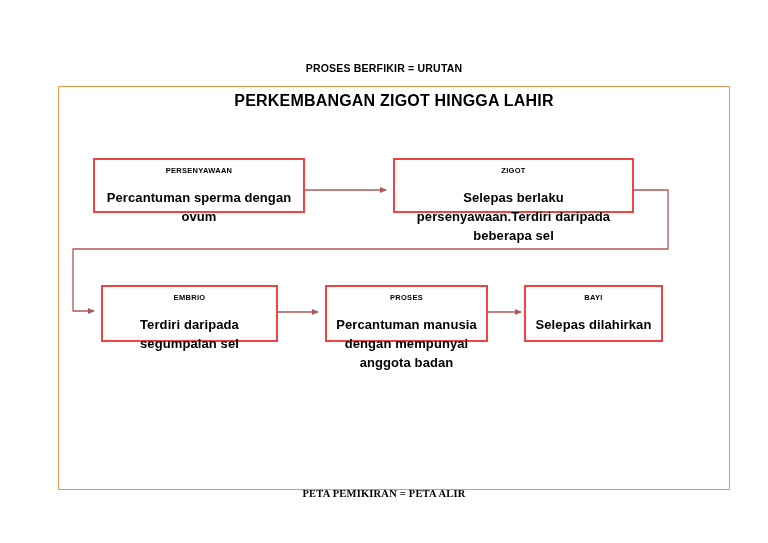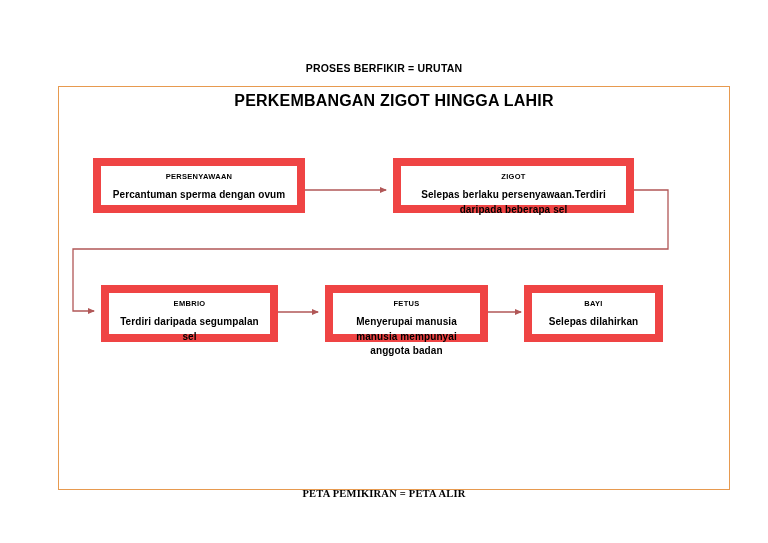--- a/index.html
+++ b/index.html
@@ -58,39 +58,39 @@
     text-align: center;
     font-size: 16px;
     font-weight: bold;
     letter-spacing: 0.2px;
   }
 
   
   .node {
     position: absolute;
     box-sizing: border-box;
-    border: 8px solid #ef4444;
+    border: 2px solid #ef4444;
     background: #ffffff;
     display: flex;
     flex-direction: column;
     align-items: center;
     justify-content: flex-start;
     padding-top: 7px;
     z-index: 4;
   }
   .node-title {
     font-size: 7.5px;
     font-weight: bold;
     letter-spacing: 0.3px;
     text-align: center;
     line-height: 1.1;
   }
   .node-body {
-    margin-top: 7px;
-    font-size: 10px;
+    margin-top: 14px;
+    font-size: 13px;
     font-weight: bold;
     text-align: center;
     line-height: 1.45;
     padding: 0 8px;
     letter-spacing: 0.1px;
   }
 
   #node-persenyawaan { left: 93px;  top: 158px; width: 212px; height: 55px; }
   #node-zigot        { left: 393px; top: 158px; width: 241px; height: 55px; }
   #node-embrio       { left: 101px; top: 285px; width: 177px; height: 57px; }
@@ -143,22 +143,22 @@
     <div class="node-title">EMBRIO</div>
     <div class="node-body">Terdiri daripada segumpalan sel</div>
   </div>
 
   <div class="node" id="node-zigot">
     <div class="node-title">ZIGOT</div>
     <div class="node-body">Selepas berlaku persenyawaan.Terdiri daripada beberapa sel</div>
   </div>
 
   <div class="node" id="node-fetus">
-    <div class="node-title">FETUS</div>
-    <div class="node-body">Menyerupai manusia manusia mempunyai anggota badan</div>
+    <div class="node-title">PROSES</div>
+    <div class="node-body">Percantuman manusia dengan mempunyai anggota badan</div>
   </div>
 
   <div class="node" id="node-bayi">
     <div class="node-title">BAYI</div>
     <div class="node-body">Selepas dilahirkan</div>
   </div>
 
   <div class="caption" id="caption-bottom">PETA PEMIKIRAN = PETA ALIR</div>
 
 </div>

